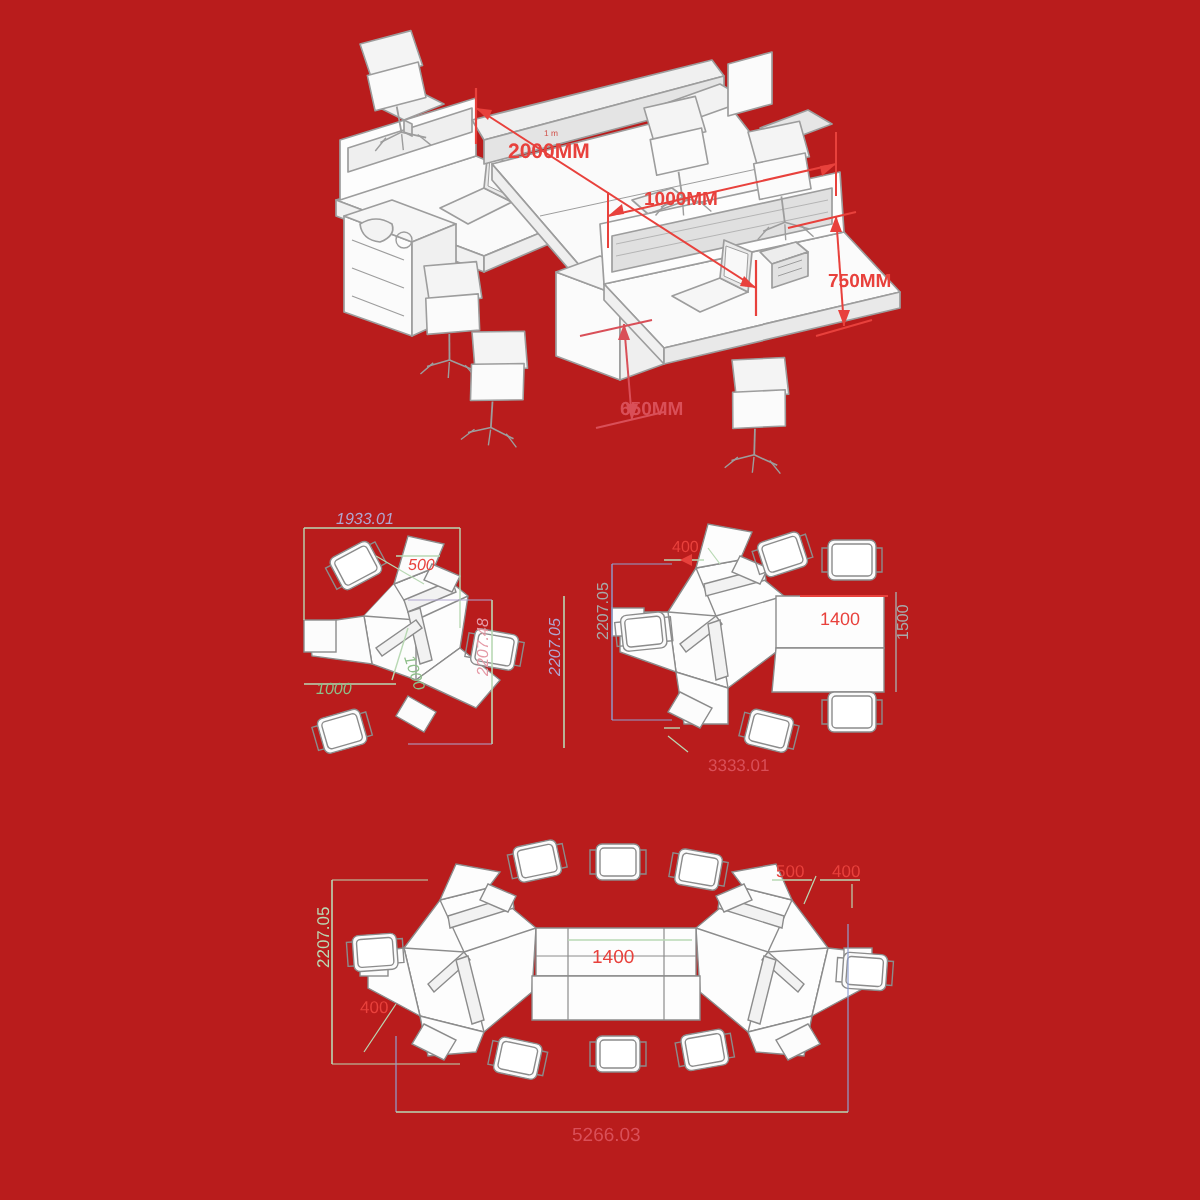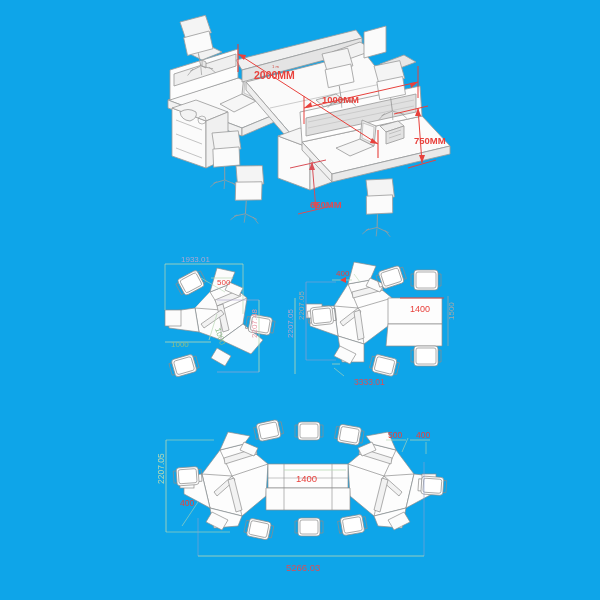--- a/index.html
+++ b/index.html
@@ -8,21 +8,21 @@
     padding: 0;
     background: #ffffff;
   }
   body {
     font-family: "Liberation Sans", sans-serif;
   }
   #sheet {
     position: relative;
     width: 600px;
     height: 600px;
-    background: #0ea5e9;
+    background: #b91c1c;
     overflow: hidden;
   }
   .view {
     position: absolute;
   }
   .view svg {
     display: block;
     overflow: visible;
   }
   .dimtext {
@@ -169,21 +169,21 @@
           <line x1="148" y1="206" x2="182" y2="198" stroke="#d94f58" stroke-width="1"></line>
           <line x1="162" y1="154" x2="166" y2="202" stroke="#d94f58" stroke-width="1"></line>
           <path d="M162,154 L159,162 L165,162 Z" fill="#d94f58"></path>
           <path d="M166,202 L163,194 L169,194 Z" fill="#d94f58"></path>
           <text class="dimtext" x="160" y="197" font-size="9.5" fill="#d94f58">650MM</text>
         </g>
       </g>
     </svg>
   </div>
 
-  <div class="view" style="left:155px; top:248px; width:150px; height:140px;">
+  <div class="view" style="left:142px; top:248px; width:150px; height:140px;font-style:italic;">
     <svg width="150" height="140" viewBox="0 0 150 140">
       <g fill="none" stroke="#8c8c8c" stroke-width="0.7">
 
         <path d="M55,44 L75,36 L92,50 L88,76 L66,92 L44,84 L40,60 Z" fill="#fdfdfd"></path>
         <path d="M55,44 L66,62 L40,60" fill="#fcfcfc"></path>
         <path d="M66,62 L92,50"></path>
         <path d="M66,62 L66,92"></path>
 
         <path d="M40,60 L12,64 L14,80 L44,84 Z" fill="#fcfcfc"></path>
         <path d="M55,44 L62,20 L80,24 L75,36 Z" fill="#fcfcfc"></path>

